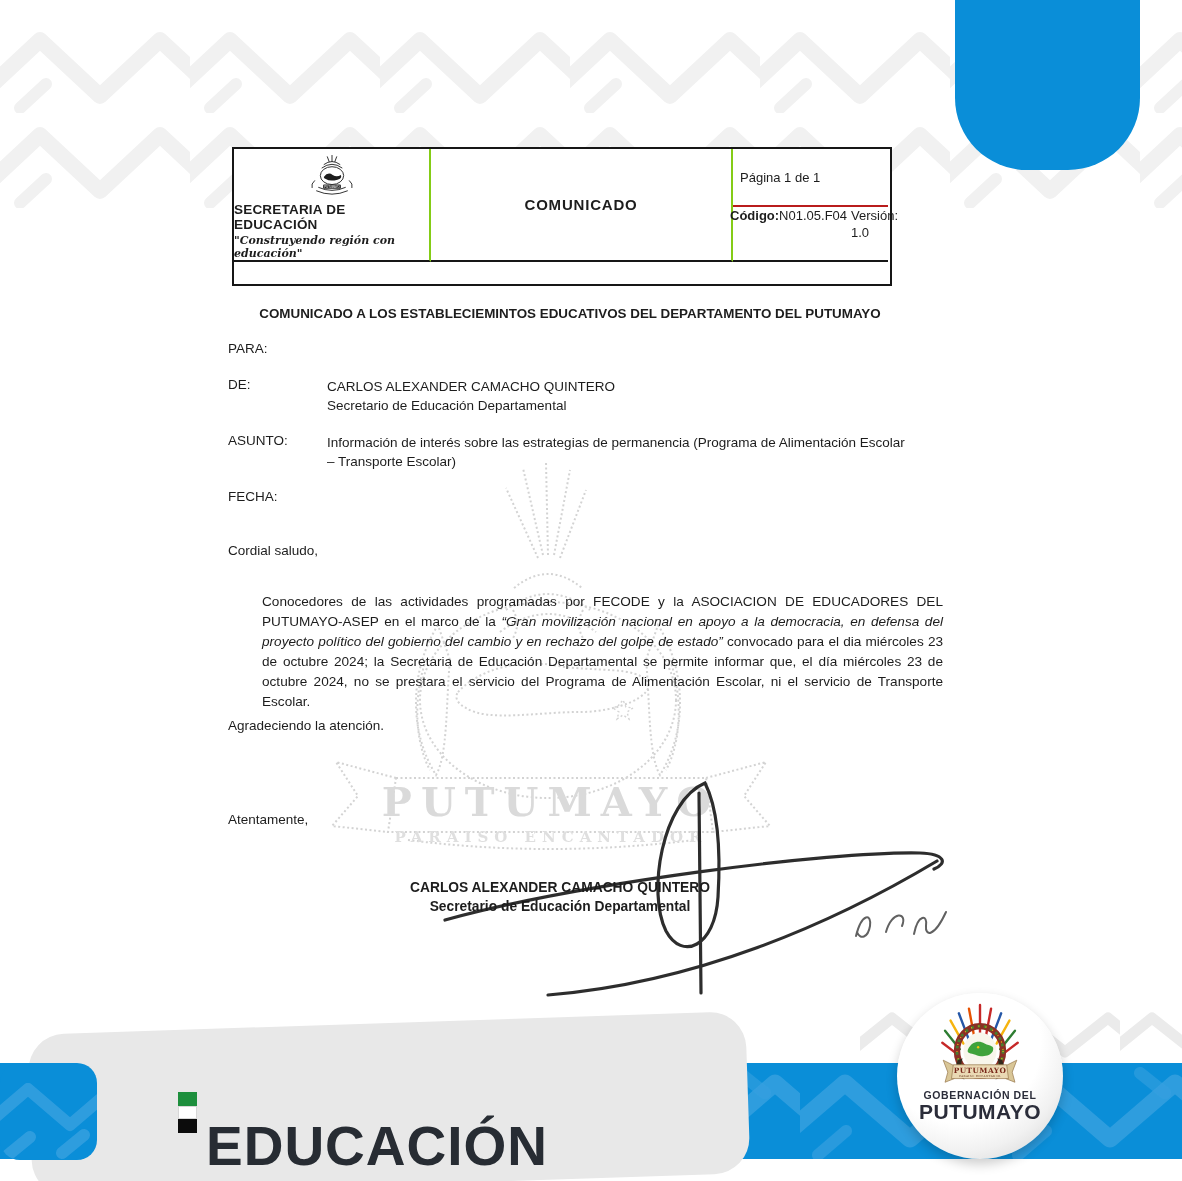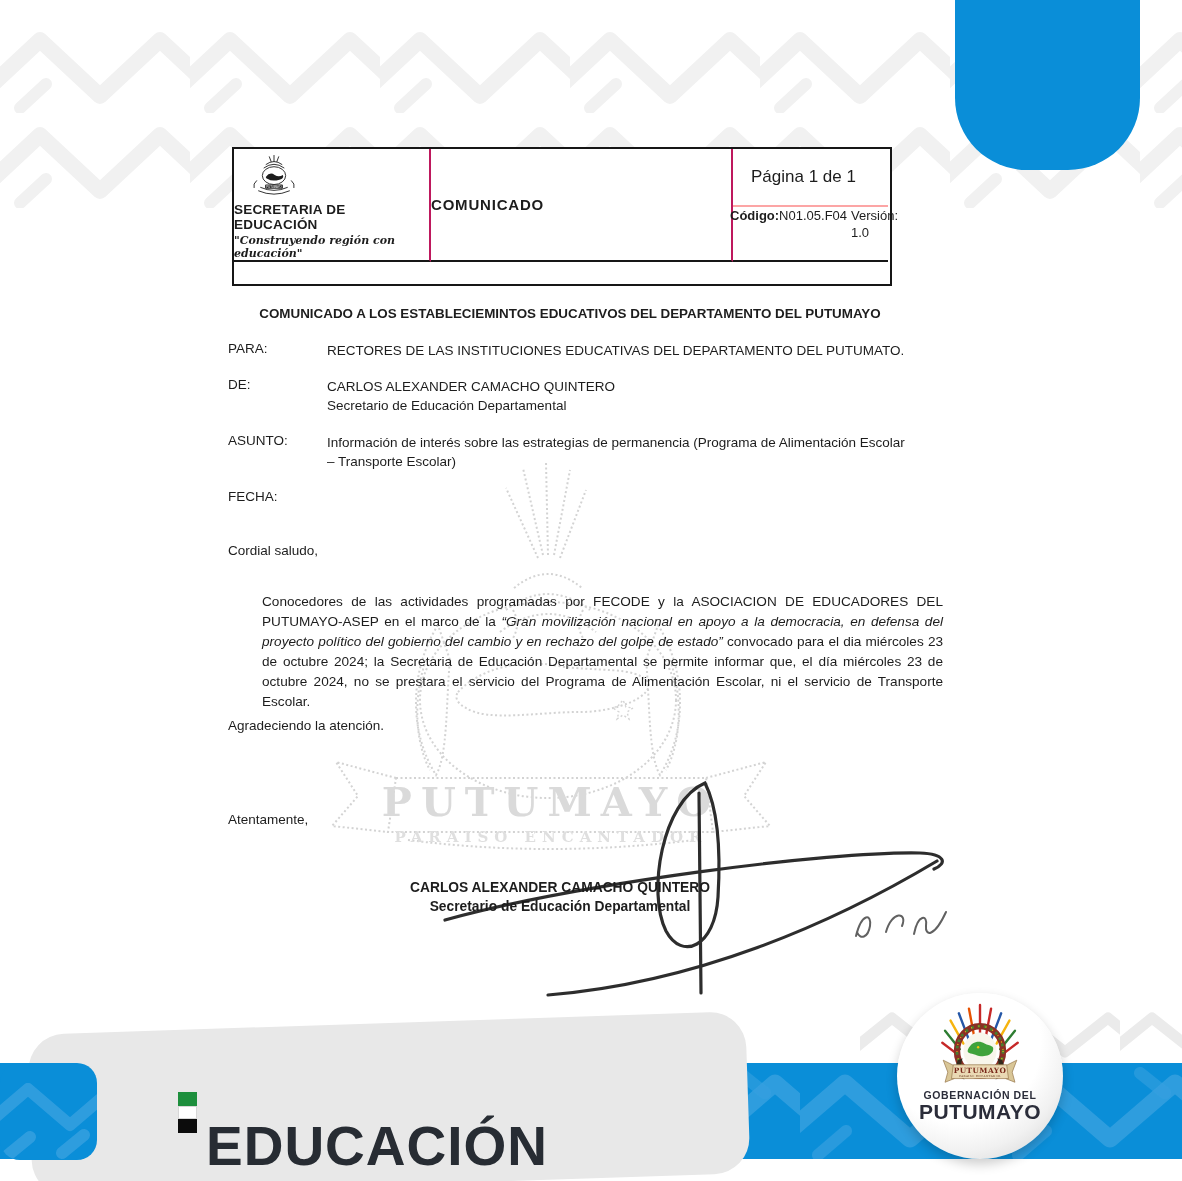--- a/index.html
+++ b/index.html
@@ -9,28 +9,28 @@
 
   
   .top-chevrons{left:0;top:18px;z-index:0;}
   .blue-tab{left:955px;top:0;width:185px;height:170px;background:#0a8ed8;
             border-radius:0 0 72px 72px;z-index:1;}
 
   
   .doc-layer{z-index:2;}
   .hdr-table{left:232px;top:147px;width:656px;border:2px solid #161616;background:#fff;
              display:grid;grid-template-columns:197px 302px 155px;grid-template-rows:113px 22px;}
-  .hdr-cell{border-right:2px solid #be185d;border-bottom:2px solid #161616;
-            display:flex;align-items:flex-start;justify-content:center;flex-direction:column;}
+  .hdr-cell{border-right:2px solid #84cc16;border-bottom:2px solid #161616;
+            display:flex;align-items:center;justify-content:center;flex-direction:column;}
   .hdr-logo-cell{gap:1px;padding-top:4px;}
   .hdr-org{font-weight:bold;font-size:13.5px;letter-spacing:.2px;}
   .hdr-slogan{font-family:"DejaVu Serif",serif;font-style:italic;font-weight:bold;font-size:11px;margin-top:1px;}
   .hdr-title{font-weight:bold;font-size:15px;letter-spacing:.8px;}
   .hdr-right{border-right:none;padding:0;display:flex;flex-direction:column;align-items:stretch;justify-content:flex-start;}
-  .hdr-page{height:56px;border-bottom:2px solid #fca5a5;display:flex;align-items:center;padding-left:18px;font-size:17px;}
+  .hdr-page{height:56px;border-bottom:2px solid #b91c1c;display:flex;align-items:center;padding-left:7px;font-size:13px;}
   .hdr-code{flex:1;display:flex;flex-direction:row;justify-content:center;padding-left:7px;font-size:13px;line-height:17px;}
   .hdr-code .lblb{font-weight:bold;}
   .code-row{display:flex;justify-content:space-between;padding-right:4px;}
   .hdr-macro{grid-column:1 / span 3;border-right:none;border-bottom:none;
              display:flex;align-items:center;justify-content:flex-start;padding-left:8px;
              font-weight:bold;font-size:13px;}
   .doc-title{left:240px;top:306px;width:660px;text-align:center;font-weight:bold;font-size:13.4px;}
   .f-label{left:228px;font-size:13.5px;}
   .f-value{left:327px;font-size:13.5px;line-height:19px;}
   .salut{left:228px;font-size:13.5px;}
@@ -149,21 +149,20 @@
           <span>Versión:</span>
           <span>1.0</span>
         </div>
       </div>
     </div>
   </div>
 
   <div class="abs doc-title doc-layer">COMUNICADO A LOS ESTABLECIEMINTOS EDUCATIVOS DEL DEPARTAMENTO DEL PUTUMAYO</div>
 
   <div class="abs f-label doc-layer" style="top:341px">PARA:</div>
-  <div class="abs f-value doc-layer" style="top:341px;width:600px">RECTORES DE LAS INSTITUCIONES EDUCATIVAS DEL DEPARTAMENTO DEL PUTUMATO.</div>
 
   <div class="abs f-label doc-layer" style="top:377px">DE:</div>
   <div class="abs f-value doc-layer" style="top:377px;width:600px">CARLOS ALEXANDER CAMACHO QUINTERO</div>
   <div class="abs f-value doc-layer" style="top:396px;width:600px">Secretario de Educación Departamental</div>
 
   <div class="abs f-label doc-layer" style="top:433px">ASUNTO:</div>
   <div class="abs f-value doc-layer" style="top:433px;width:578px">Información de interés sobre las estrategias de permanencia (Programa de Alimentación Escolar – Transporte Escolar)</div>
 
   <div class="abs f-label doc-layer" style="top:489px">FECHA:</div>
 

